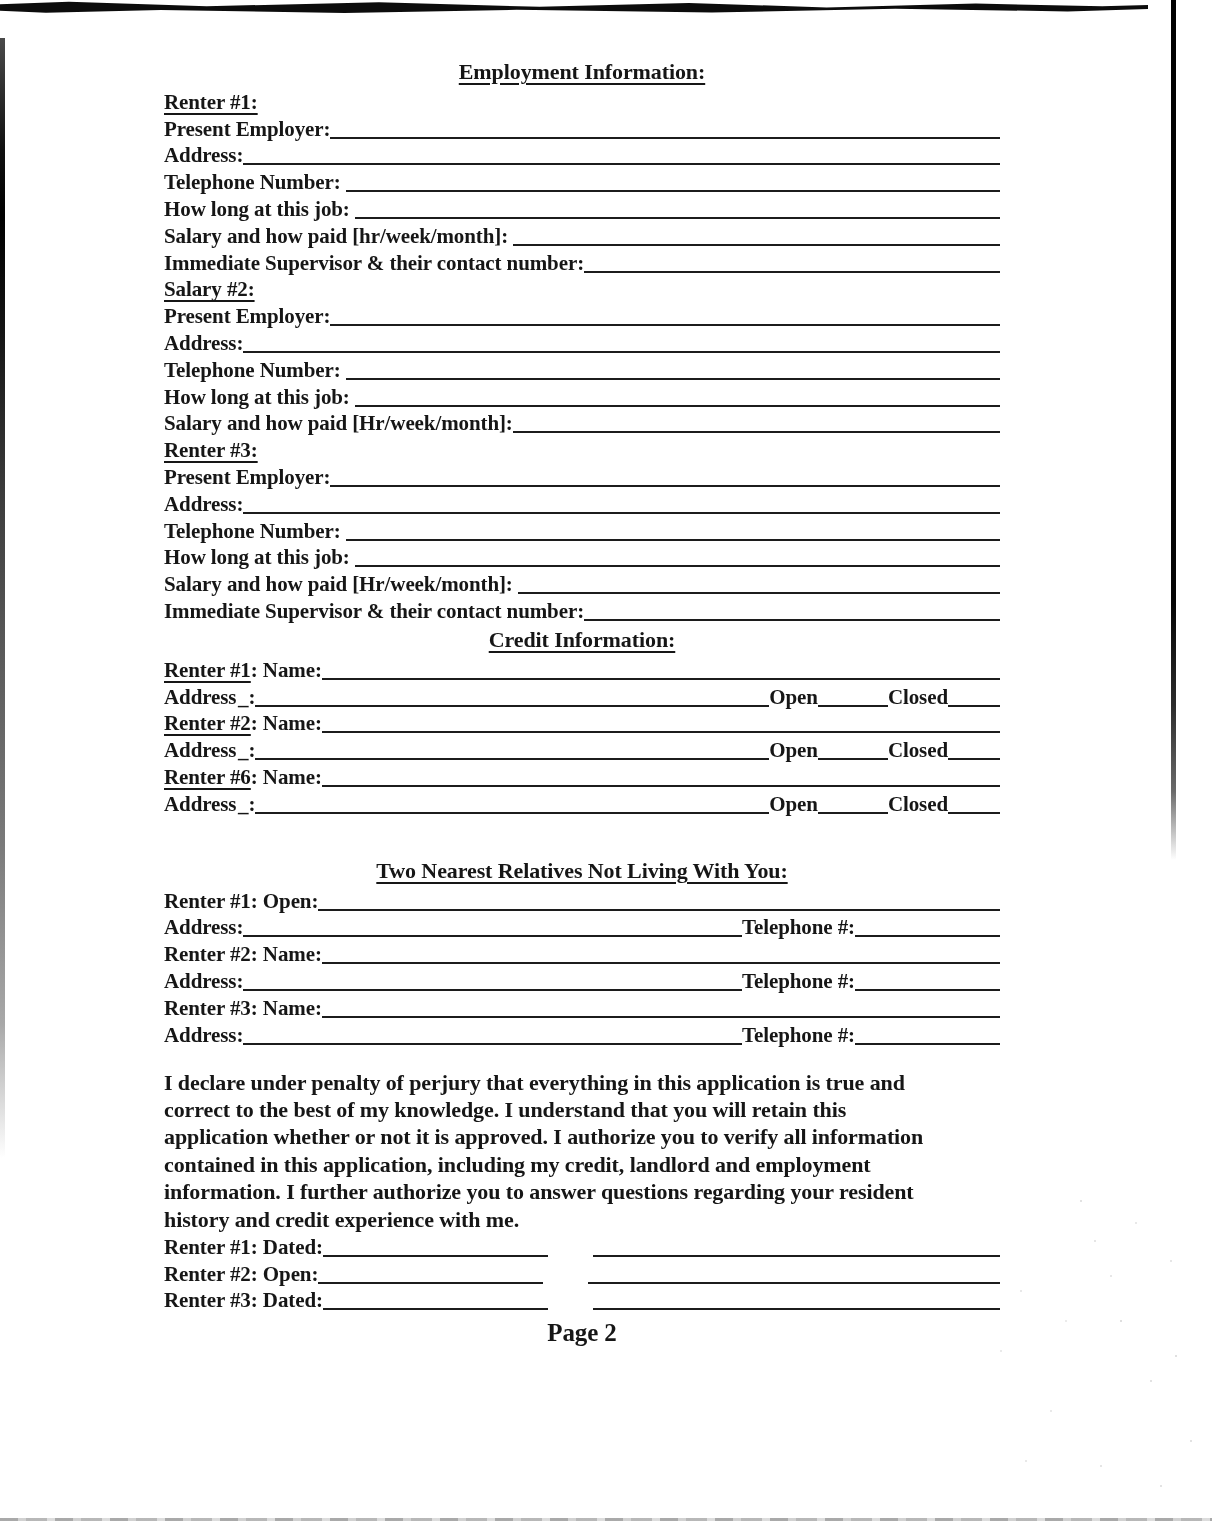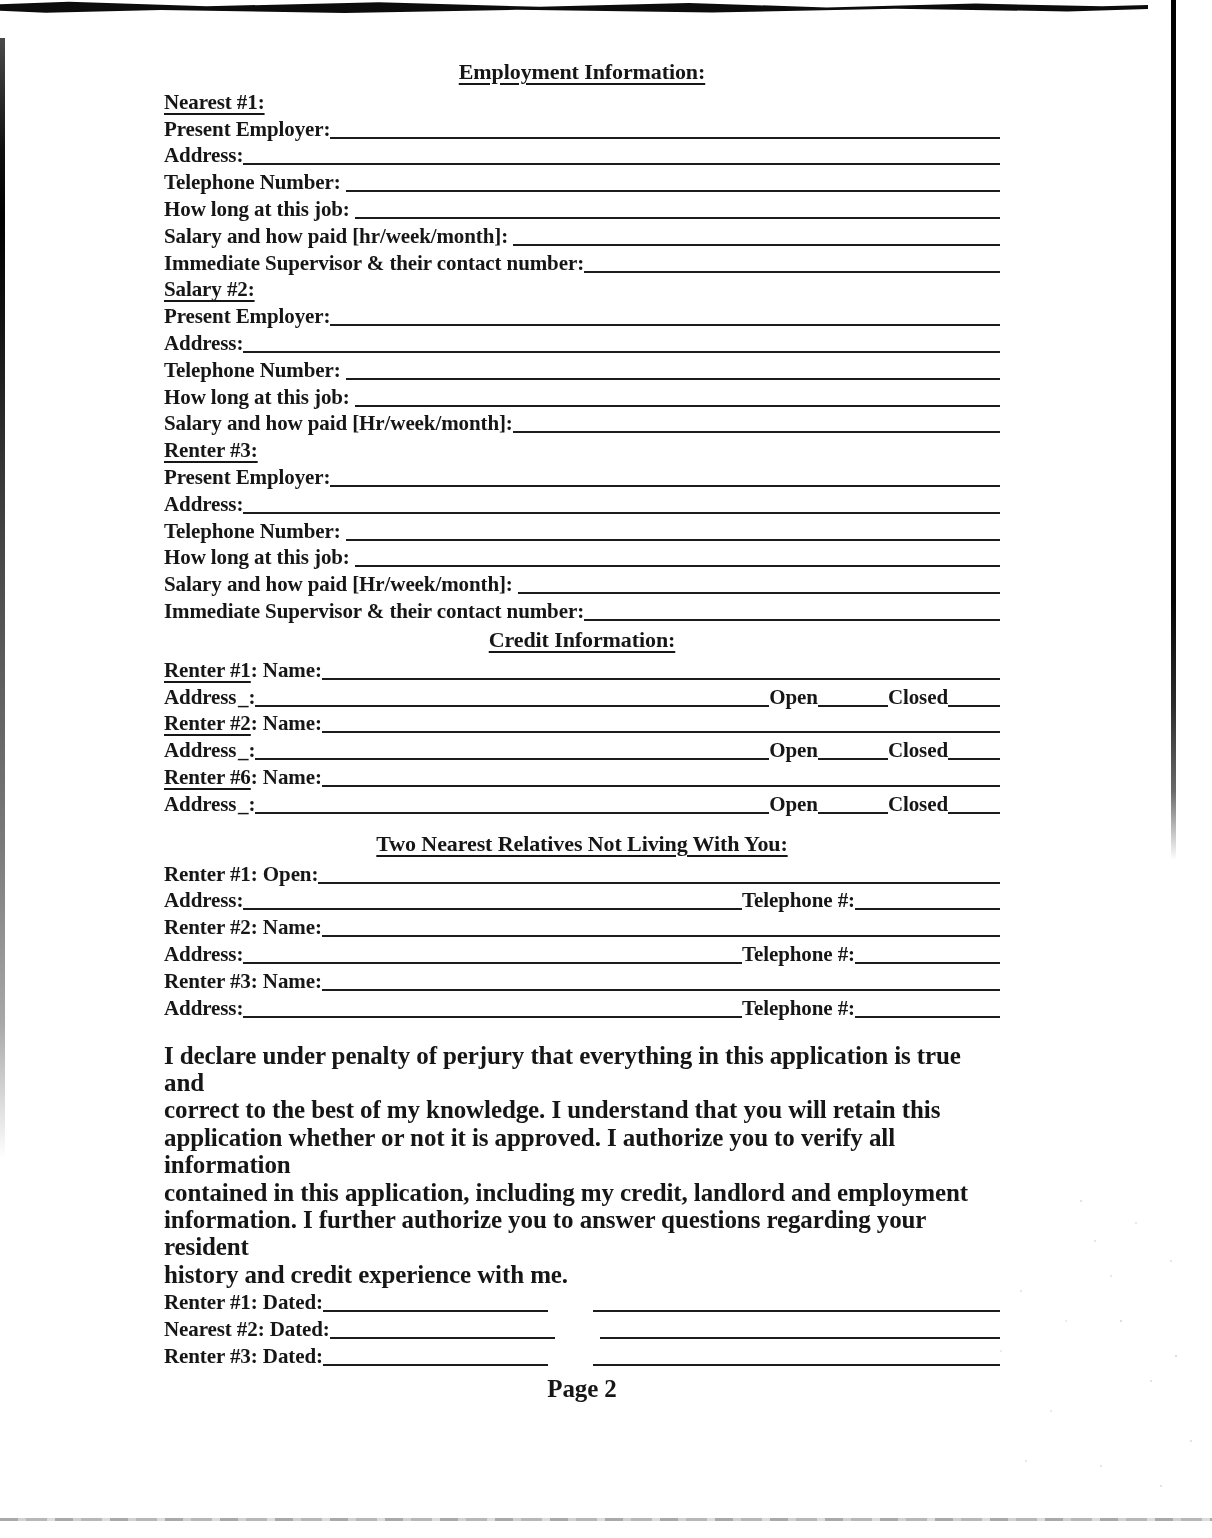--- a/index.html
+++ b/index.html
@@ -51,38 +51,38 @@
   
   .content {
     position: absolute; left: 164px; top: 56px; width: 836px;
     font-size: 21px; font-weight: bold; letter-spacing: -0.1px;
   }
   .heading {
     text-align: center; font-size: 22px; line-height: 32px;
     text-decoration: underline; text-decoration-thickness: 2px; text-underline-offset: 4px;
   }
   .mt-credit   { }
-  .mt-rel      { margin-top: 11px; }
+  .mt-rel      { margin-top: 38px; }
   .frow {
     display: flex; align-items: flex-end; height: 26.8px; white-space: pre;
   }
   .u {
     text-decoration: underline; text-decoration-thickness: 2px; text-underline-offset: 4px;
   }
   .blank {
     flex: 1 1 auto; border-bottom: 2px solid #1c1c1c; margin-bottom: 3px; min-width: 10px;
   }
   .blank.w70  { flex: 0 0 70px; }
   .blank.w52  { flex: 0 0 52px; }
   .blank.w145 { flex: 0 0 145px; }
   .blank.w225 { flex: 0 0 225px; }
   .gap45 { flex: 0 0 45px; }
   .para {
     margin-top: 21px; width: 818px;
-    font-size: 25px; line-height: 27.4px; white-space: pre-line;
+    font-size: 22px; line-height: 27.4px; white-space: pre-line;
   }
   .footer {
     margin-top: 5px; text-align: center; font-size: 25px; line-height: 30px;
   }
 </style>
 </head>
 <body>
 
 <div class="page">
 
@@ -90,21 +90,21 @@
   <div class="scan-left"></div>
   <div class="scan-right"></div>
   <div class="scan-bottom"></div>
   <div class="speckles"></div>
 
   <div class="content">
 
     <div class="heading">Employment Information:</div>
 
     <div class="frow">
-      <span class="u">Nearest #1:</span>
+      <span class="u">Renter #1:</span>
     </div>
     <div class="frow">
       <span>Present Employer:</span>
       <span class="blank"></span>
     </div>
     <div class="frow">
       <span>Address:</span>
       <span class="blank"></span>
     </div>
     <div class="frow">
@@ -259,21 +259,21 @@
 information. I further authorize you to answer questions regarding your resident
 history and credit experience with me.</div>
 
     <div class="frow">
       <span>Renter #1: Dated:</span>
       <span class="blank w225"></span>
       <span class="gap45"></span>
       <span class="blank"></span>
     </div>
     <div class="frow">
-      <span>Nearest #2: Dated:</span>
+      <span>Renter #2: Open:</span>
       <span class="blank w225"></span>
       <span class="gap45"></span>
       <span class="blank"></span>
     </div>
     <div class="frow">
       <span>Renter #3: Dated:</span>
       <span class="blank w225"></span>
       <span class="gap45"></span>
       <span class="blank"></span>
     </div>

